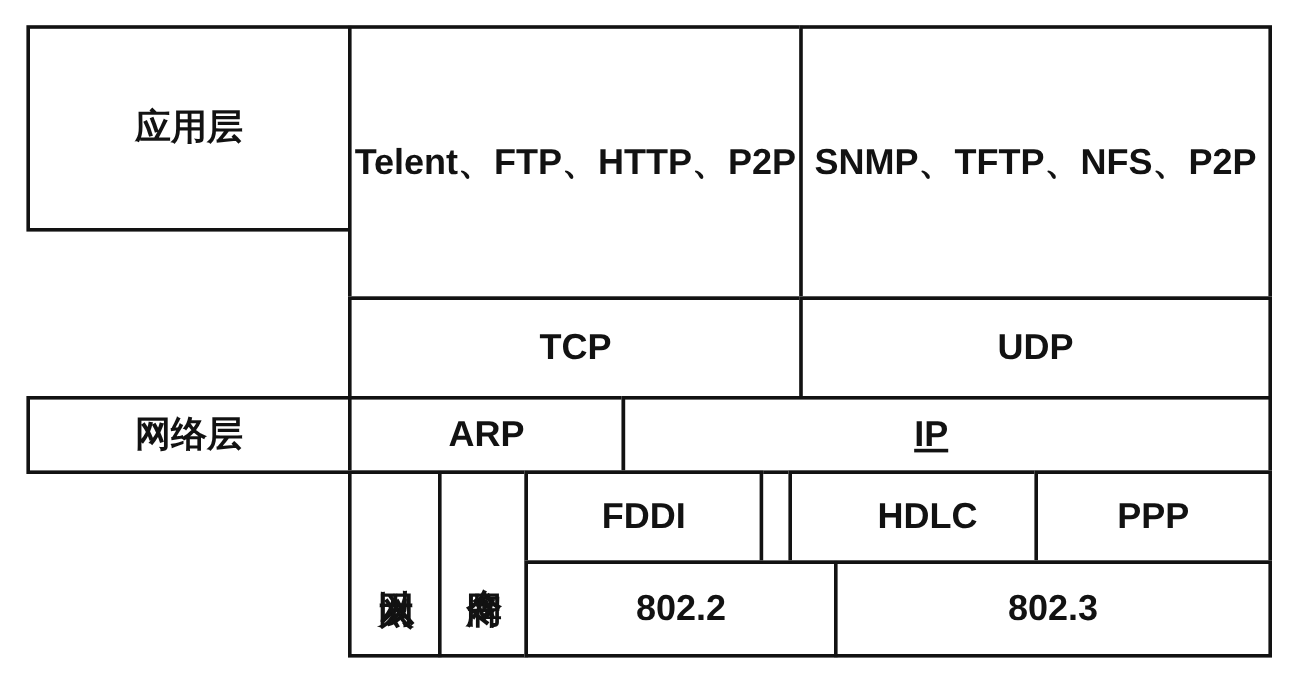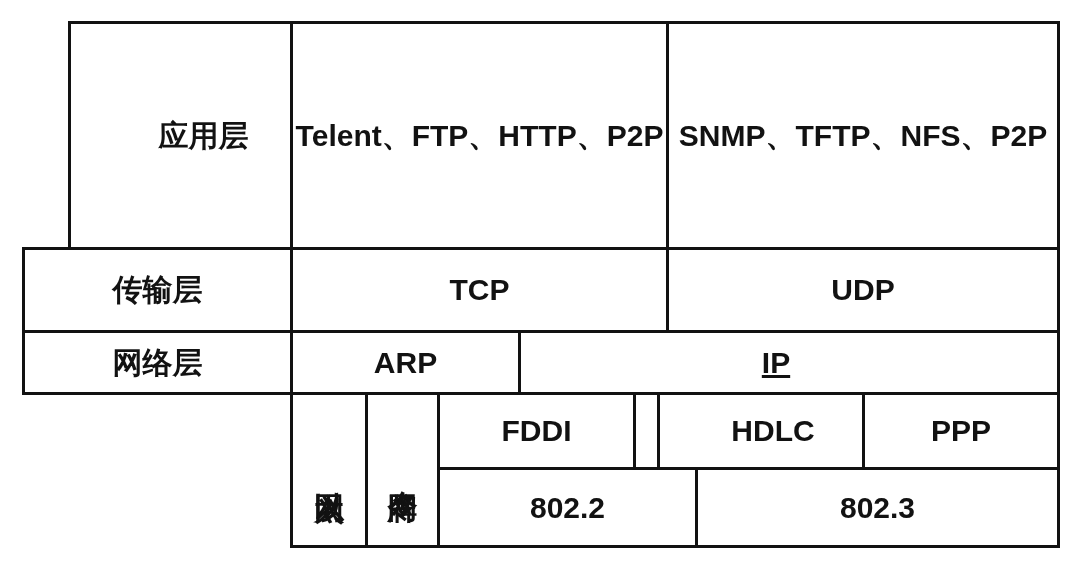--- a/index.html
+++ b/index.html
@@ -19,21 +19,21 @@
     align-items: center;
     justify-content: center;
     font-family: "Liberation Sans", "DejaVu Sans", sans-serif;
     font-size: 30px;
     font-weight: 600;
     line-height: 1.2;
     color: #121212;
     white-space: nowrap;
   }
   
-  .c-label-app       { left: 22px;  top: 21px;  width: 271px; height: 229px; margin-left: 46px; }
+  .c-label-app       { left: 22px;  top: 21px;  width: 271px; height: 172px; }
   .c-app-tcp         { left: 290px; top: 21px;  width: 379px; height: 229px; }
   .c-app-udp         { left: 666px; top: 21px;  width: 394px; height: 229px; }
   .c-label-transport { left: 22px;  top: 247px; width: 271px; height: 86px; }
   .c-tcp             { left: 290px; top: 247px; width: 379px; height: 86px; }
   .c-udp             { left: 666px; top: 247px; width: 394px; height: 86px; }
   .c-label-network   { left: 22px;  top: 330px; width: 271px; height: 65px; }
   .c-arp             { left: 290px; top: 330px; width: 231px; height: 65px; }
   .c-ip              { left: 518px; top: 330px; width: 542px; height: 65px; padding-right: 26px; text-decoration: underline; }
   .c-icmp            { left: 848px; top: 348px; width: 212px; height: 47px; }
   .c-label-link      { left: 22px;  top: 392px; width: 271px; height: 156px; }
@@ -53,21 +53,20 @@
 </style>
 </head>
 <body>
 
 <div id="canvas">
 
   <div class="cell c-label-app">应用层</div>
   <div class="cell c-app-tcp">Telent、FTP、HTTP、P2P</div>
   <div class="cell c-app-udp">SNMP、TFTP、NFS、P2P</div>
 
-  <div class="cell c-label-transport">传输层</div>
   <div class="cell c-tcp">TCP</div>
   <div class="cell c-udp">UDP</div>
 
   <div class="cell c-label-network">网络层</div>
   <div class="cell c-arp">ARP</div>
   <div class="cell c-ip">IP</div>
 
   <div class="cell c-ethernet vertical">以太网</div>
   <div class="cell c-token vertical">令牌网</div>
   <div class="cell c-fddi">FDDI</div>

